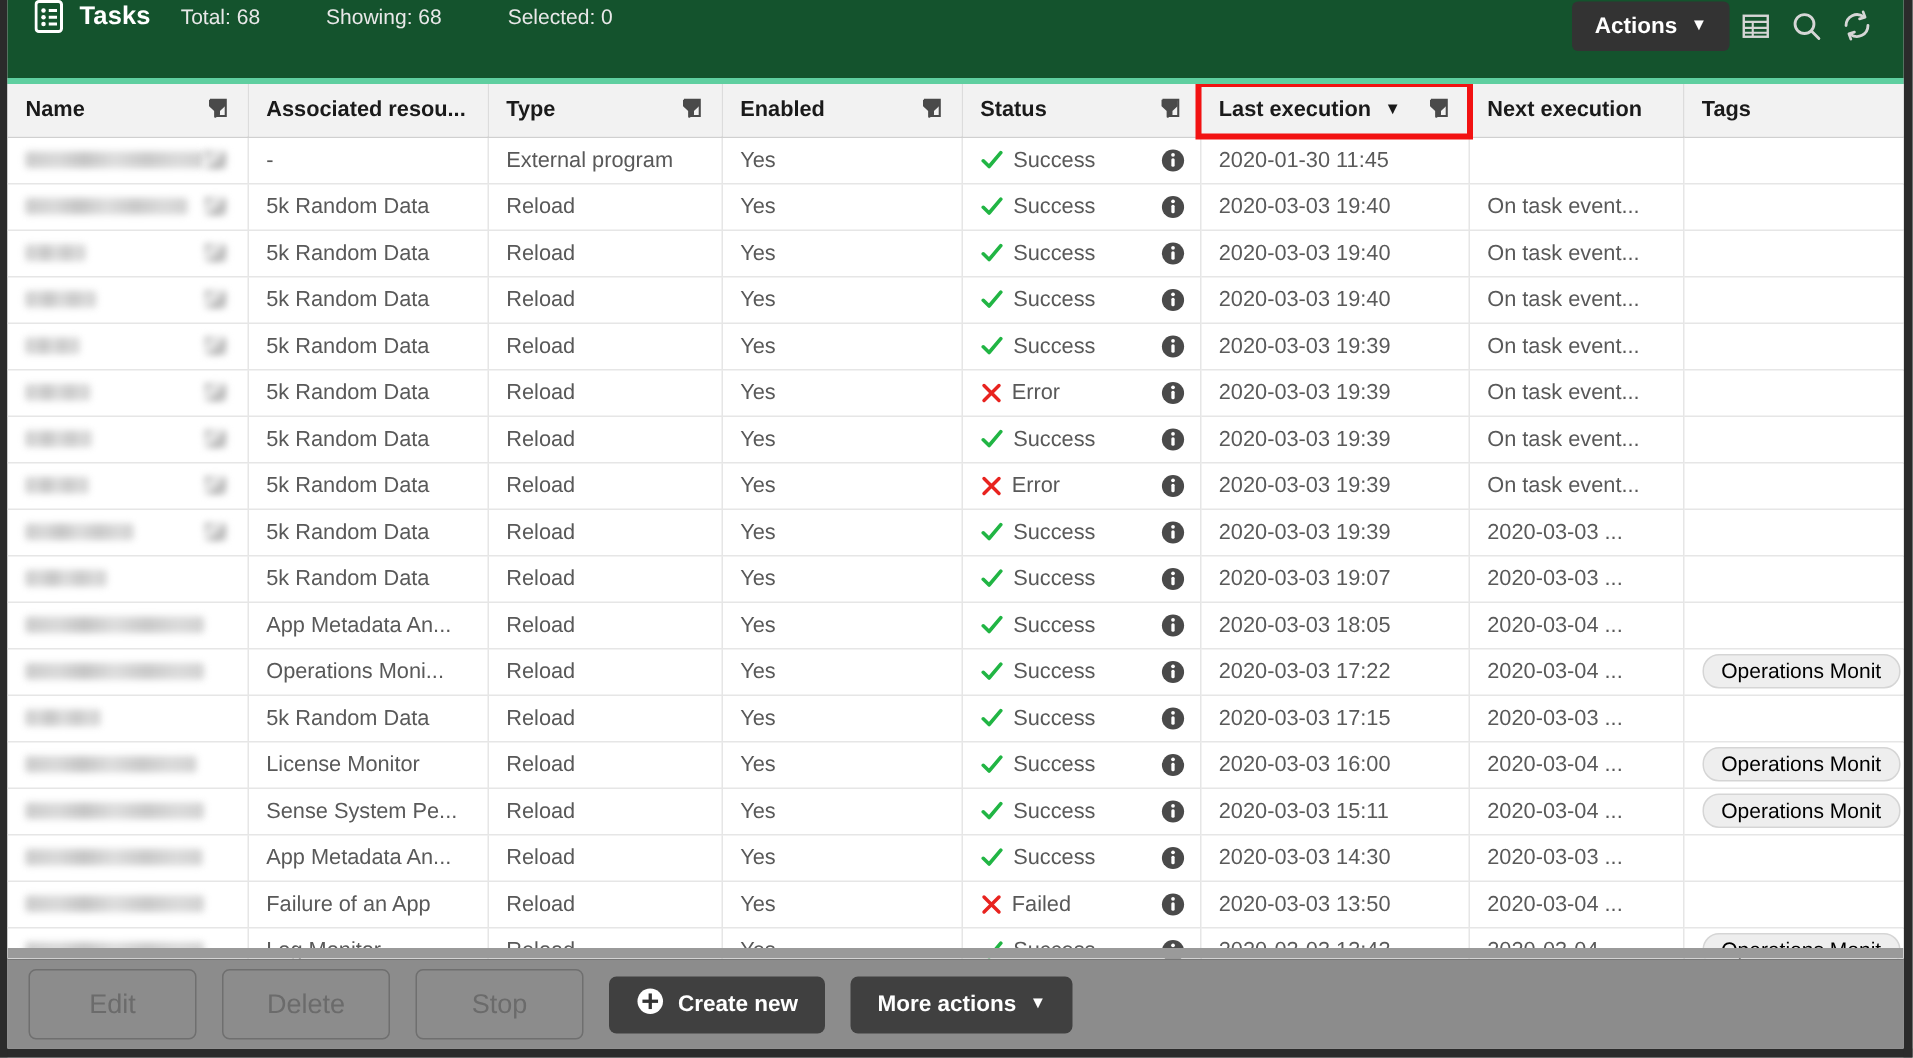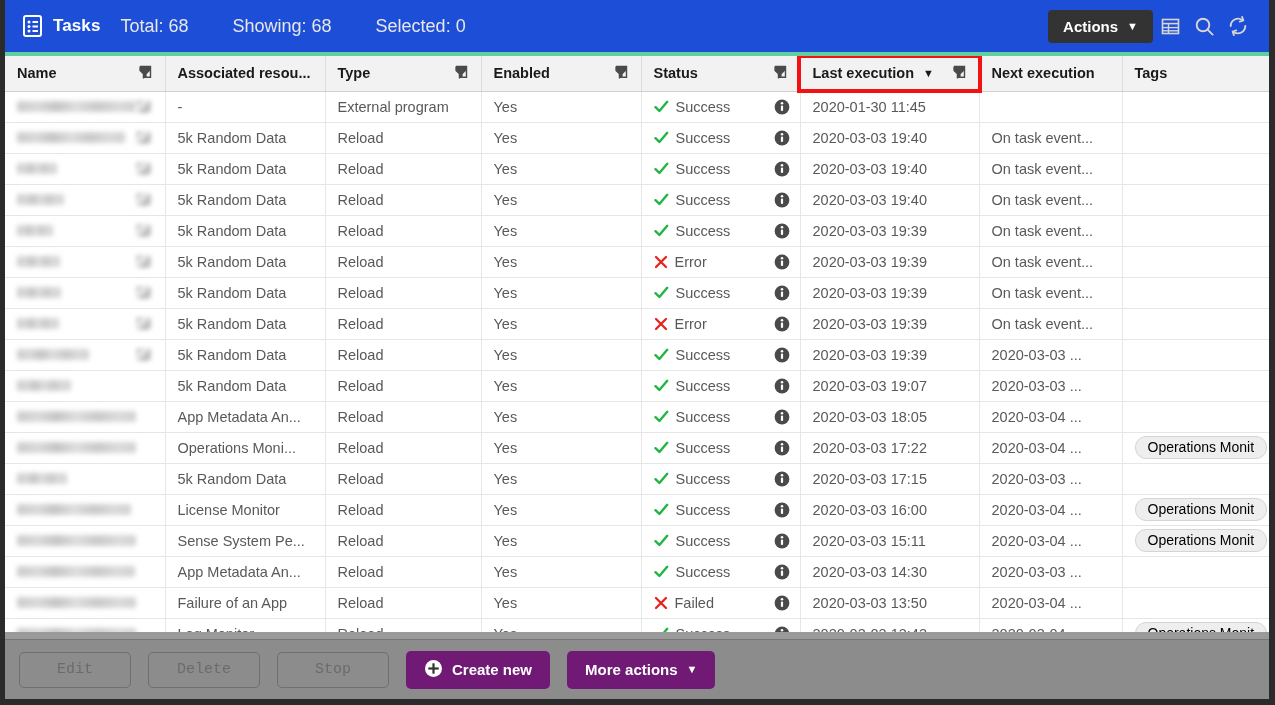--- a/index.html
+++ b/index.html
@@ -15,36 +15,36 @@
     background:#ffffff;
     border-left:5px solid #2b2b2b;
     border-right:6px solid #2b2b2b;
     border-bottom:6px solid #2b2b2b;
     display:flex; flex-direction:column;
   }
 
   
   .topbar{
     height:52px; flex:0 0 52px;
-    background:#1d4ed8;
-    display:flex; align-items:center;
+    background:#14532d;
+    display:flex; align-items:flex-start;
     padding:0 14px 0 18px;
     position:relative;
   }
   .tb-left{ display:flex; align-items:center; gap:0; flex:1 1 auto; }
   .clipboard-icon{
     width:19px; height:22px; position:relative; margin-right:11px; flex:0 0 auto;
   }
   .clipboard-icon svg{ display:block; }
   .tb-title{
     color:#ffffff; font-size:17px; font-weight:bold; letter-spacing:.1px;
     margin-right:20px;
   }
   .tb-stat{
-    color:#e8e8e8; font-size:18px; margin-right:44px; white-space:nowrap;
+    color:#e8e8e8; font-size:14px; margin-right:44px; white-space:nowrap;
   }
   .tb-stat.last{ margin-right:0; }
 
   .tb-right{ display:flex; align-items:center; gap:0; }
   .actions-btn{
     background:#333333; color:#ffffff;
     border:none; border-radius:4px;
     height:33px; padding:0 15px;
     font-family:"Liberation Sans", sans-serif;
     font-size:15px; font-weight:bold;
@@ -155,32 +155,32 @@
 
   
   .bottombar{
     flex:0 0 60px; height:60px;
     background:#8c8c8c;
     display:flex; align-items:center;
     padding-left:14px; gap:17px;
     border-top:1px solid #777;
   }
   .btn-ghost{
-    min-width:112px; height:36px;
+    min-width:112px; height:47px;
     background:transparent;
     border:1px solid #6f6f6f;
     border-radius:5px;
     color:#6b6b6b;
-    font-family:Liberation Mono, monospace;
-    font-size:15px;
+    font-family:Liberation Sans, sans-serif;
+    font-size:18px;
     cursor:default;
   }
   .btn-dark{
     height:38px;
-    background:#701a75; color:#ffffff;
+    background:#404040; color:#ffffff;
     border:none; border-radius:5px;
     font-family:"Liberation Sans", sans-serif;
     font-size:15px; font-weight:bold;
     padding:0 18px;
     display:flex; align-items:center; gap:9px;
     cursor:pointer;
   }
   .plus-ico{ display:block; flex:0 0 auto; }
 </style>
 </head>

